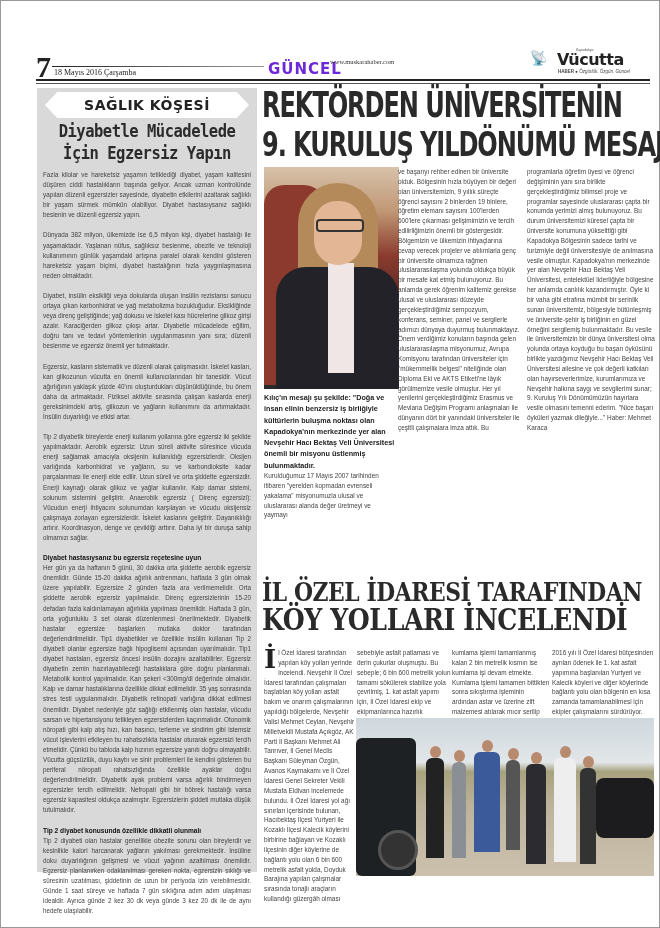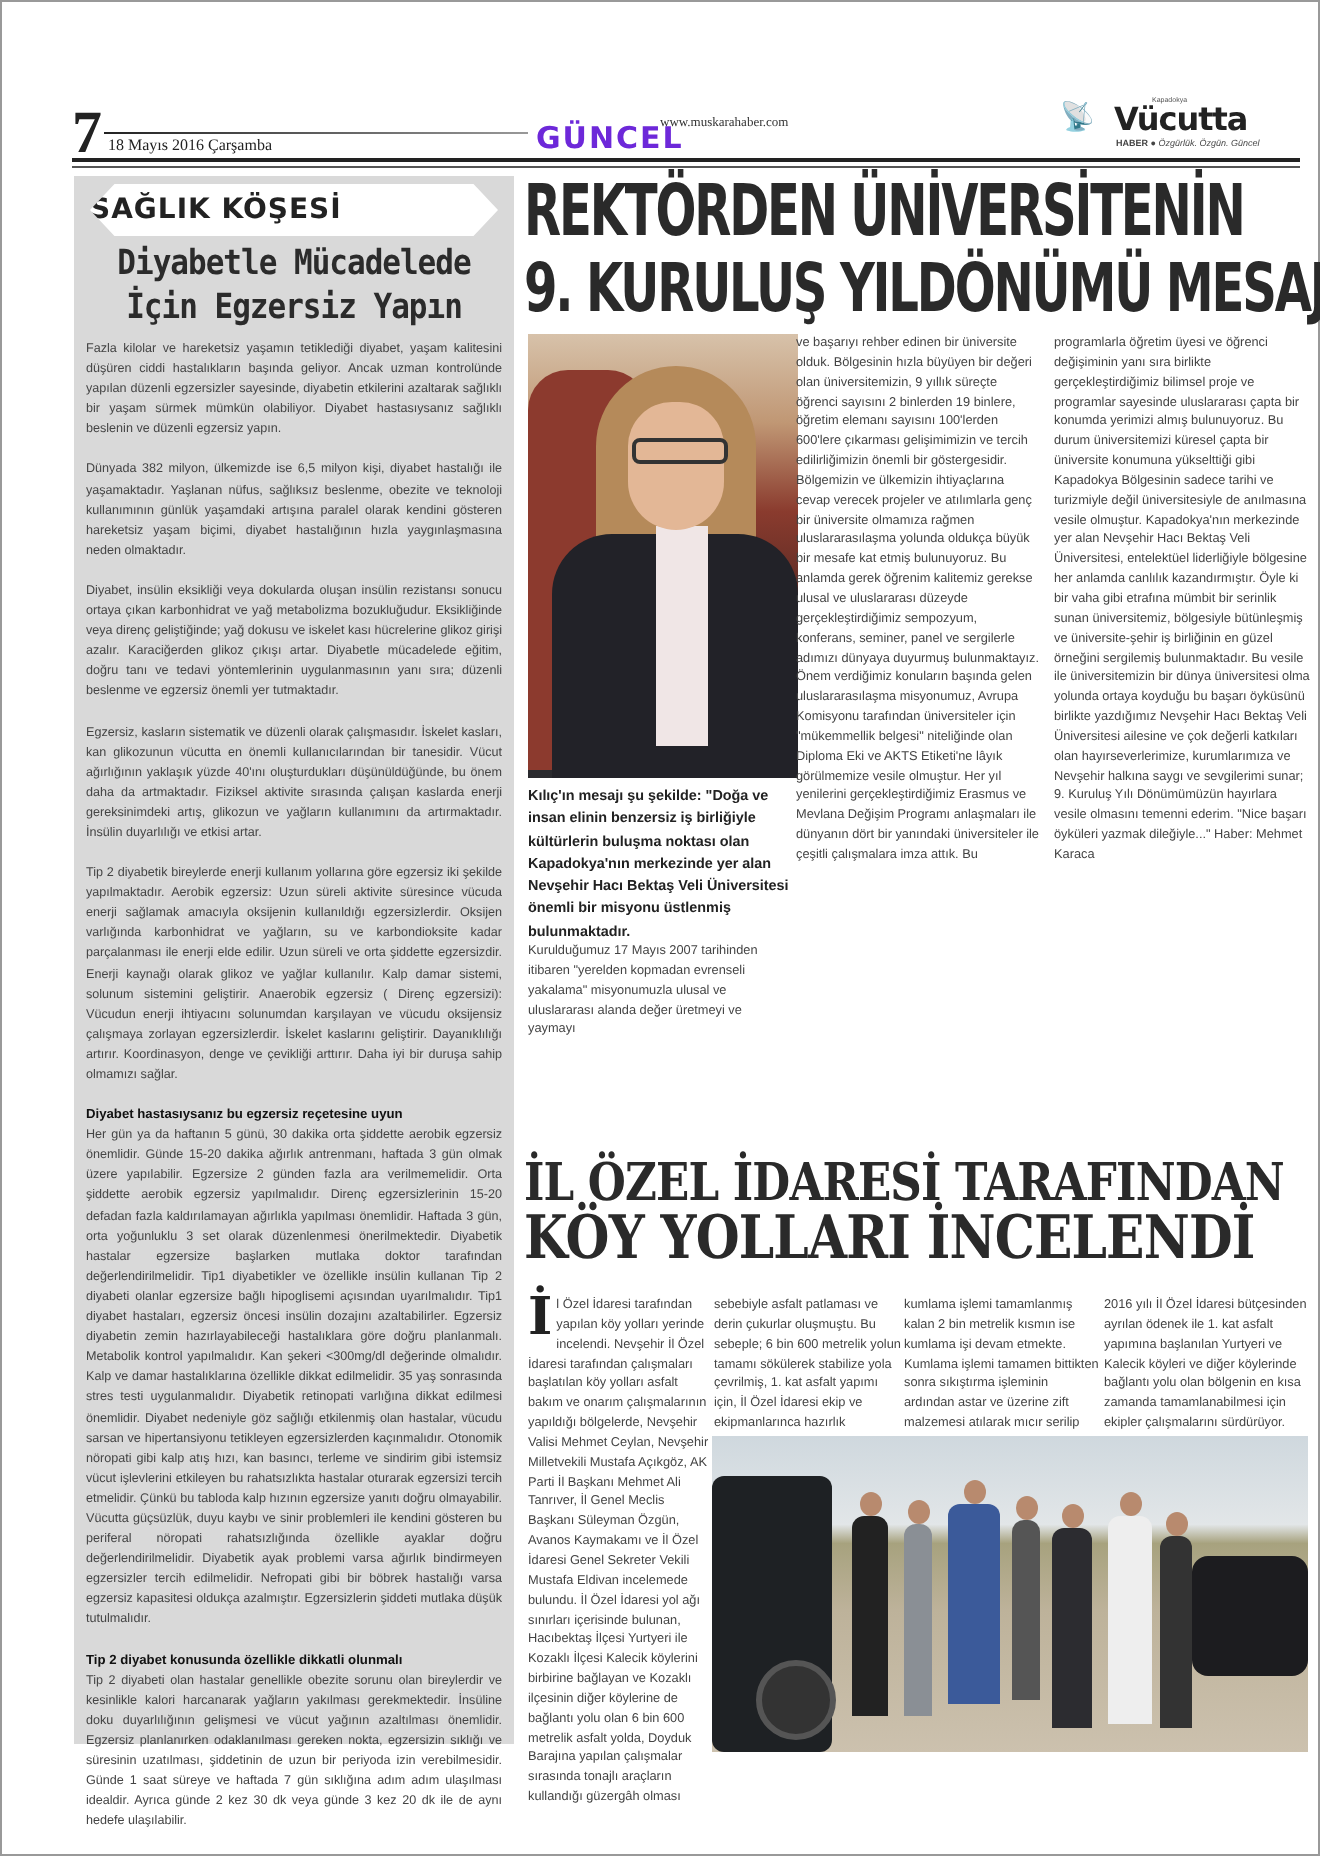--- a/index.html
+++ b/index.html
@@ -15,21 +15,21 @@
   .logo .sat{position:absolute;left:0;top:0;font-size:14px;color:#333;}
   .logo .name{position:absolute;left:27px;top:0;font-family:"DejaVu Sans",sans-serif;font-weight:bold;font-size:16px;color:#222;letter-spacing:-0.5px;}
   .logo .tag{position:absolute;left:28px;top:19px;font-size:4.5px;color:#444;font-weight:bold;}
   .logo .tiny{position:absolute;left:46px;top:-2px;font-size:3.5px;color:#555;}
   .rule1{position:absolute;left:36px;top:79px;width:614px;height:2px;background:#222;}
   .rule2{position:absolute;left:36px;top:83px;width:614px;height:1px;background:#555;}
 
   
   .health{position:absolute;left:37px;top:88px;width:220px;height:784px;background:#d9d9d9;}
   .health-banner{position:absolute;left:8px;top:4px;width:204px;height:26px;background:#fff;clip-path:polygon(6% 0,94% 0,100% 50%,94% 100%,6% 100%,0 50%);}
-  .health-banner span{display:block;font-family:"DejaVu Sans",sans-serif;font-weight:bold;font-size:14px;line-height:26px;color:#222;letter-spacing:0.5px;}
+  .health-banner span{display:block;text-align:center;font-family:"DejaVu Sans",sans-serif;font-weight:bold;font-size:14px;line-height:26px;color:#222;letter-spacing:0.5px;}
   .health-title{position:absolute;left:4px;top:32px;width:212px;text-align:center;font-family:"DejaVu Sans Mono",monospace;font-weight:bold;font-size:15.5px;line-height:20px;color:#2b2b2b;letter-spacing:-0.5px;transform:scaleY(1.12);transform-origin:top;}
   .health-body{position:absolute;left:6px;top:82px;width:208px;font-size:6.3px;line-height:10.1px;color:#444;text-align:justify;}
   .health-body p{margin:0 0 10px 0;}
   .health-body h4{margin:0;font-size:6.6px;color:#111;font-weight:bold;}
 
   
   .headline1{position:absolute;left:262px;top:86px;width:392px;font-family:"DejaVu Sans",sans-serif;font-weight:bold;font-size:33px;line-height:36px;color:#2a2a2a;letter-spacing:-1.5px;white-space:nowrap;transform:scaleX(0.73) scaleY(1.08);transform-origin:left top;}
   .headline2{position:absolute;left:262px;top:126px;font-family:"DejaVu Sans",sans-serif;font-weight:bold;font-size:33px;line-height:36px;color:#2a2a2a;letter-spacing:-1.5px;white-space:nowrap;transform:scaleX(0.73) scaleY(1.02);transform-origin:left top;}
 
   

